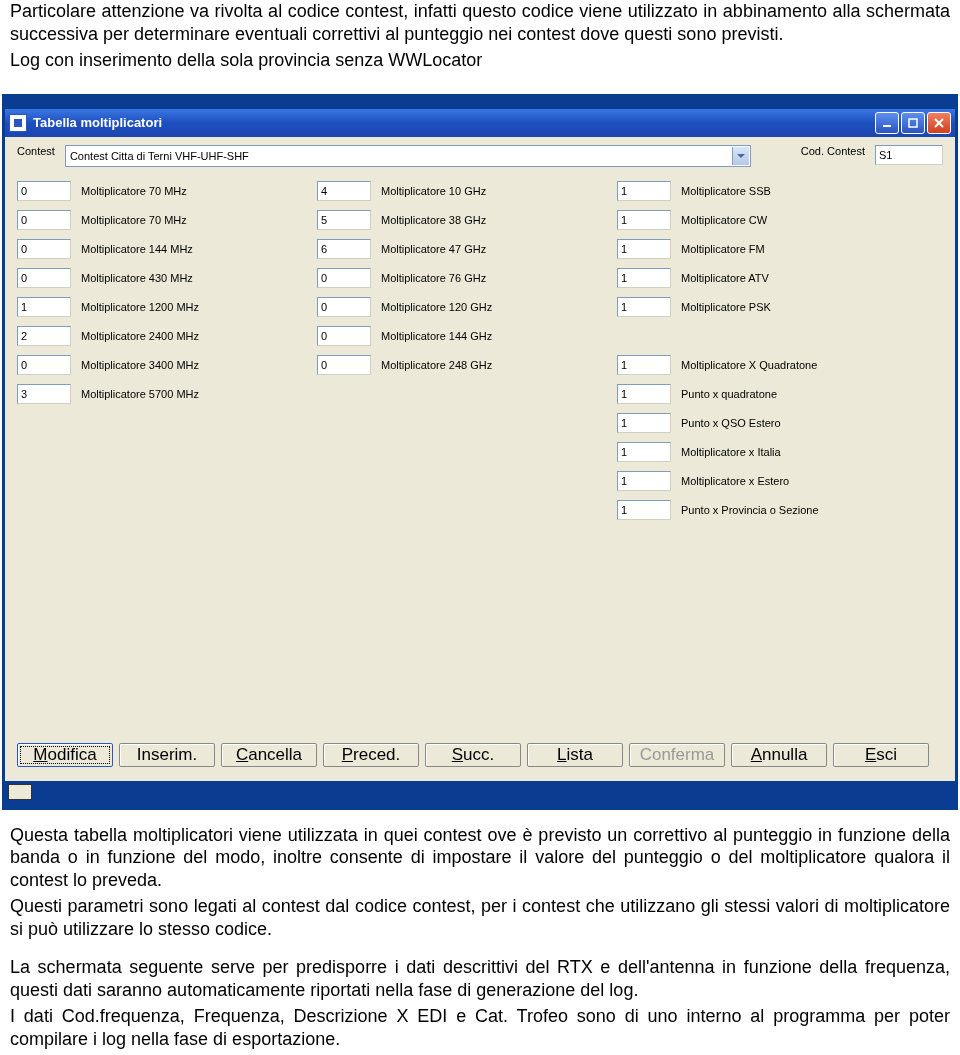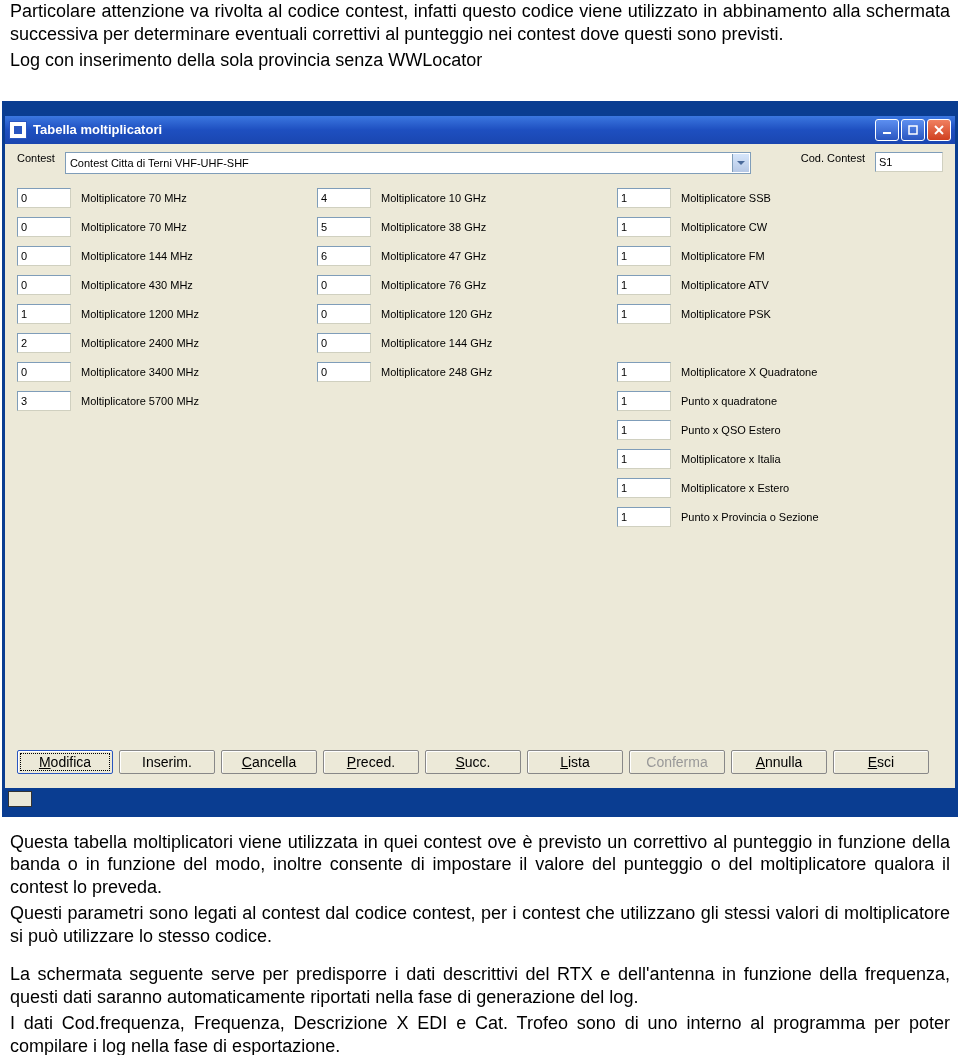--- a/index.html
+++ b/index.html
@@ -14,21 +14,21 @@
   .doc-text {
     padding: 0 10px 6px 10px;
     font-size: 18px;
     line-height: 1.25;
     text-align: justify;
   }
   .doc-text p { margin: 0 0 4px 0; }
   .screenshot-region {
     background: #0a3d91;
     padding: 2px;
-    margin: 19px 2px 10px 2px;
+    margin: 12px 2px 10px 2px;
   }
   .top-strip {
     height: 12px;
     background: #0a3d91;
     position: relative;
   }
   .window {
     background: #ece9d8;
     border: 1px solid #0a3d91;
   }
@@ -138,21 +138,21 @@
     display: flex;
     gap: 6px;
     padding: 4px 0 6px 0;
   }
   .xpbtn {
     min-width: 78px;
     height: 22px;
     background: #ece9d8;
     border: 1px solid #888;
     border-radius: 2px;
-    font-size: 14px;
+    font-size: 17px;
     padding: 0 8px;
     display: flex;
     align-items: center;
     justify-content: center;
     box-shadow: inset 1px 1px 0 #fff;
   }
   .xpbtn.focus {
     border: 1px solid #2a56c0;
     outline: 1px dotted #000;
     outline-offset: -4px;

